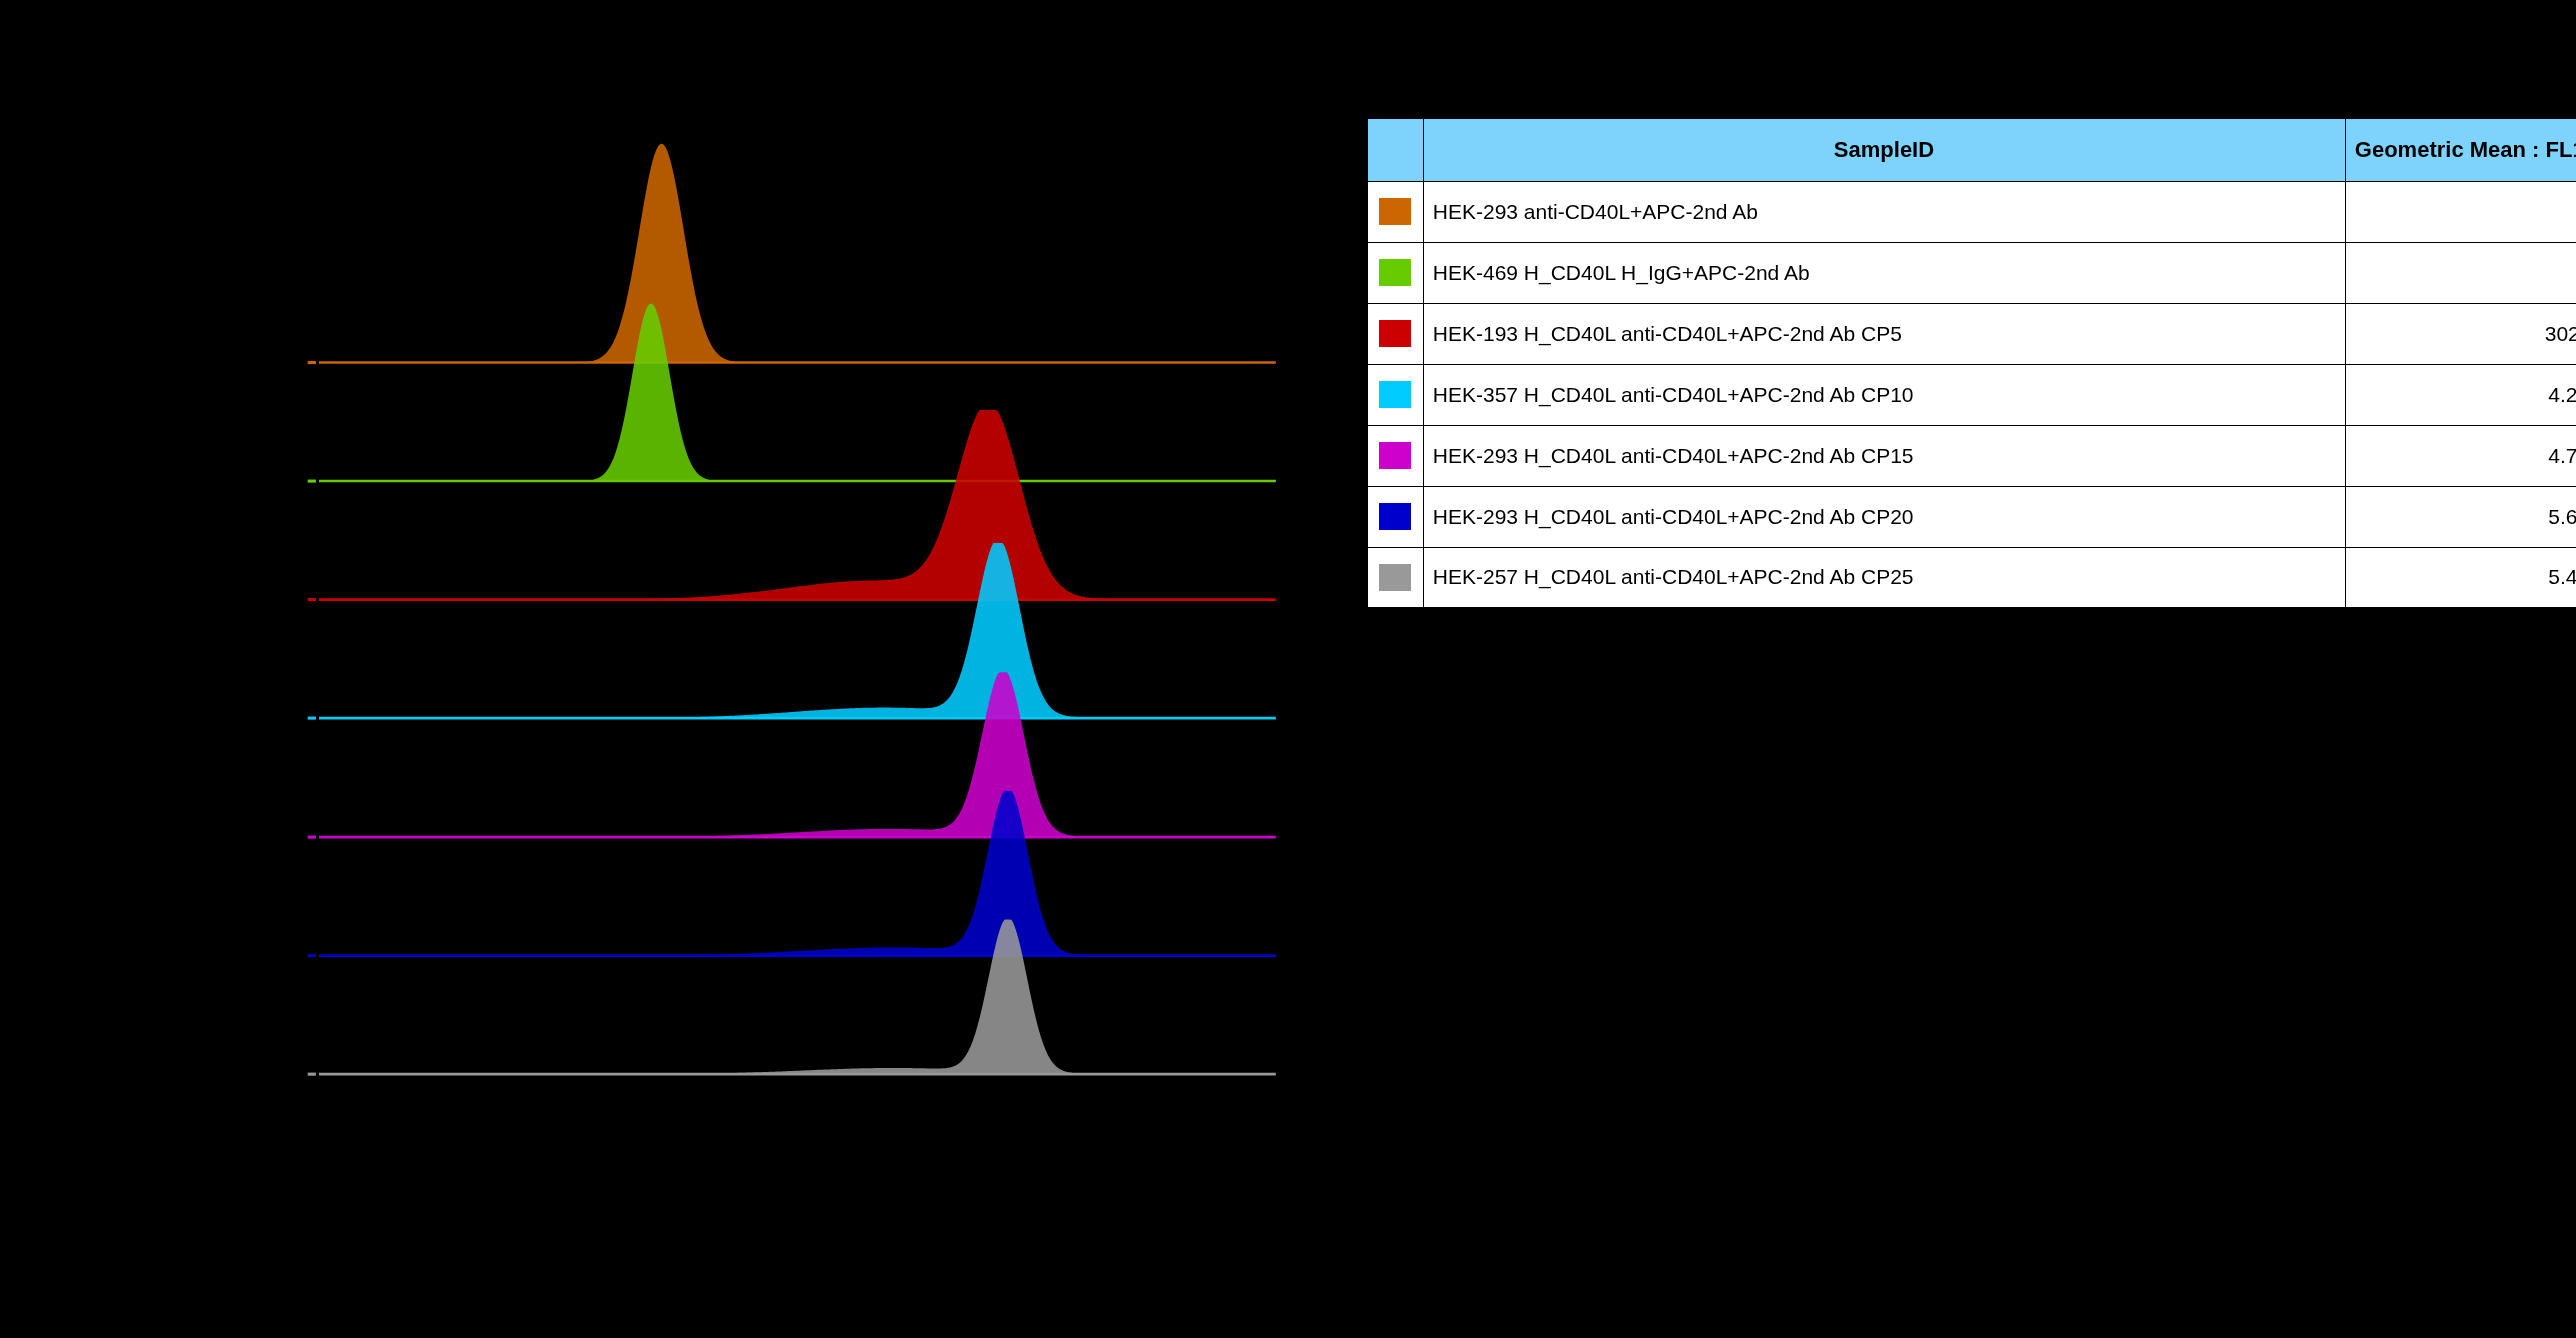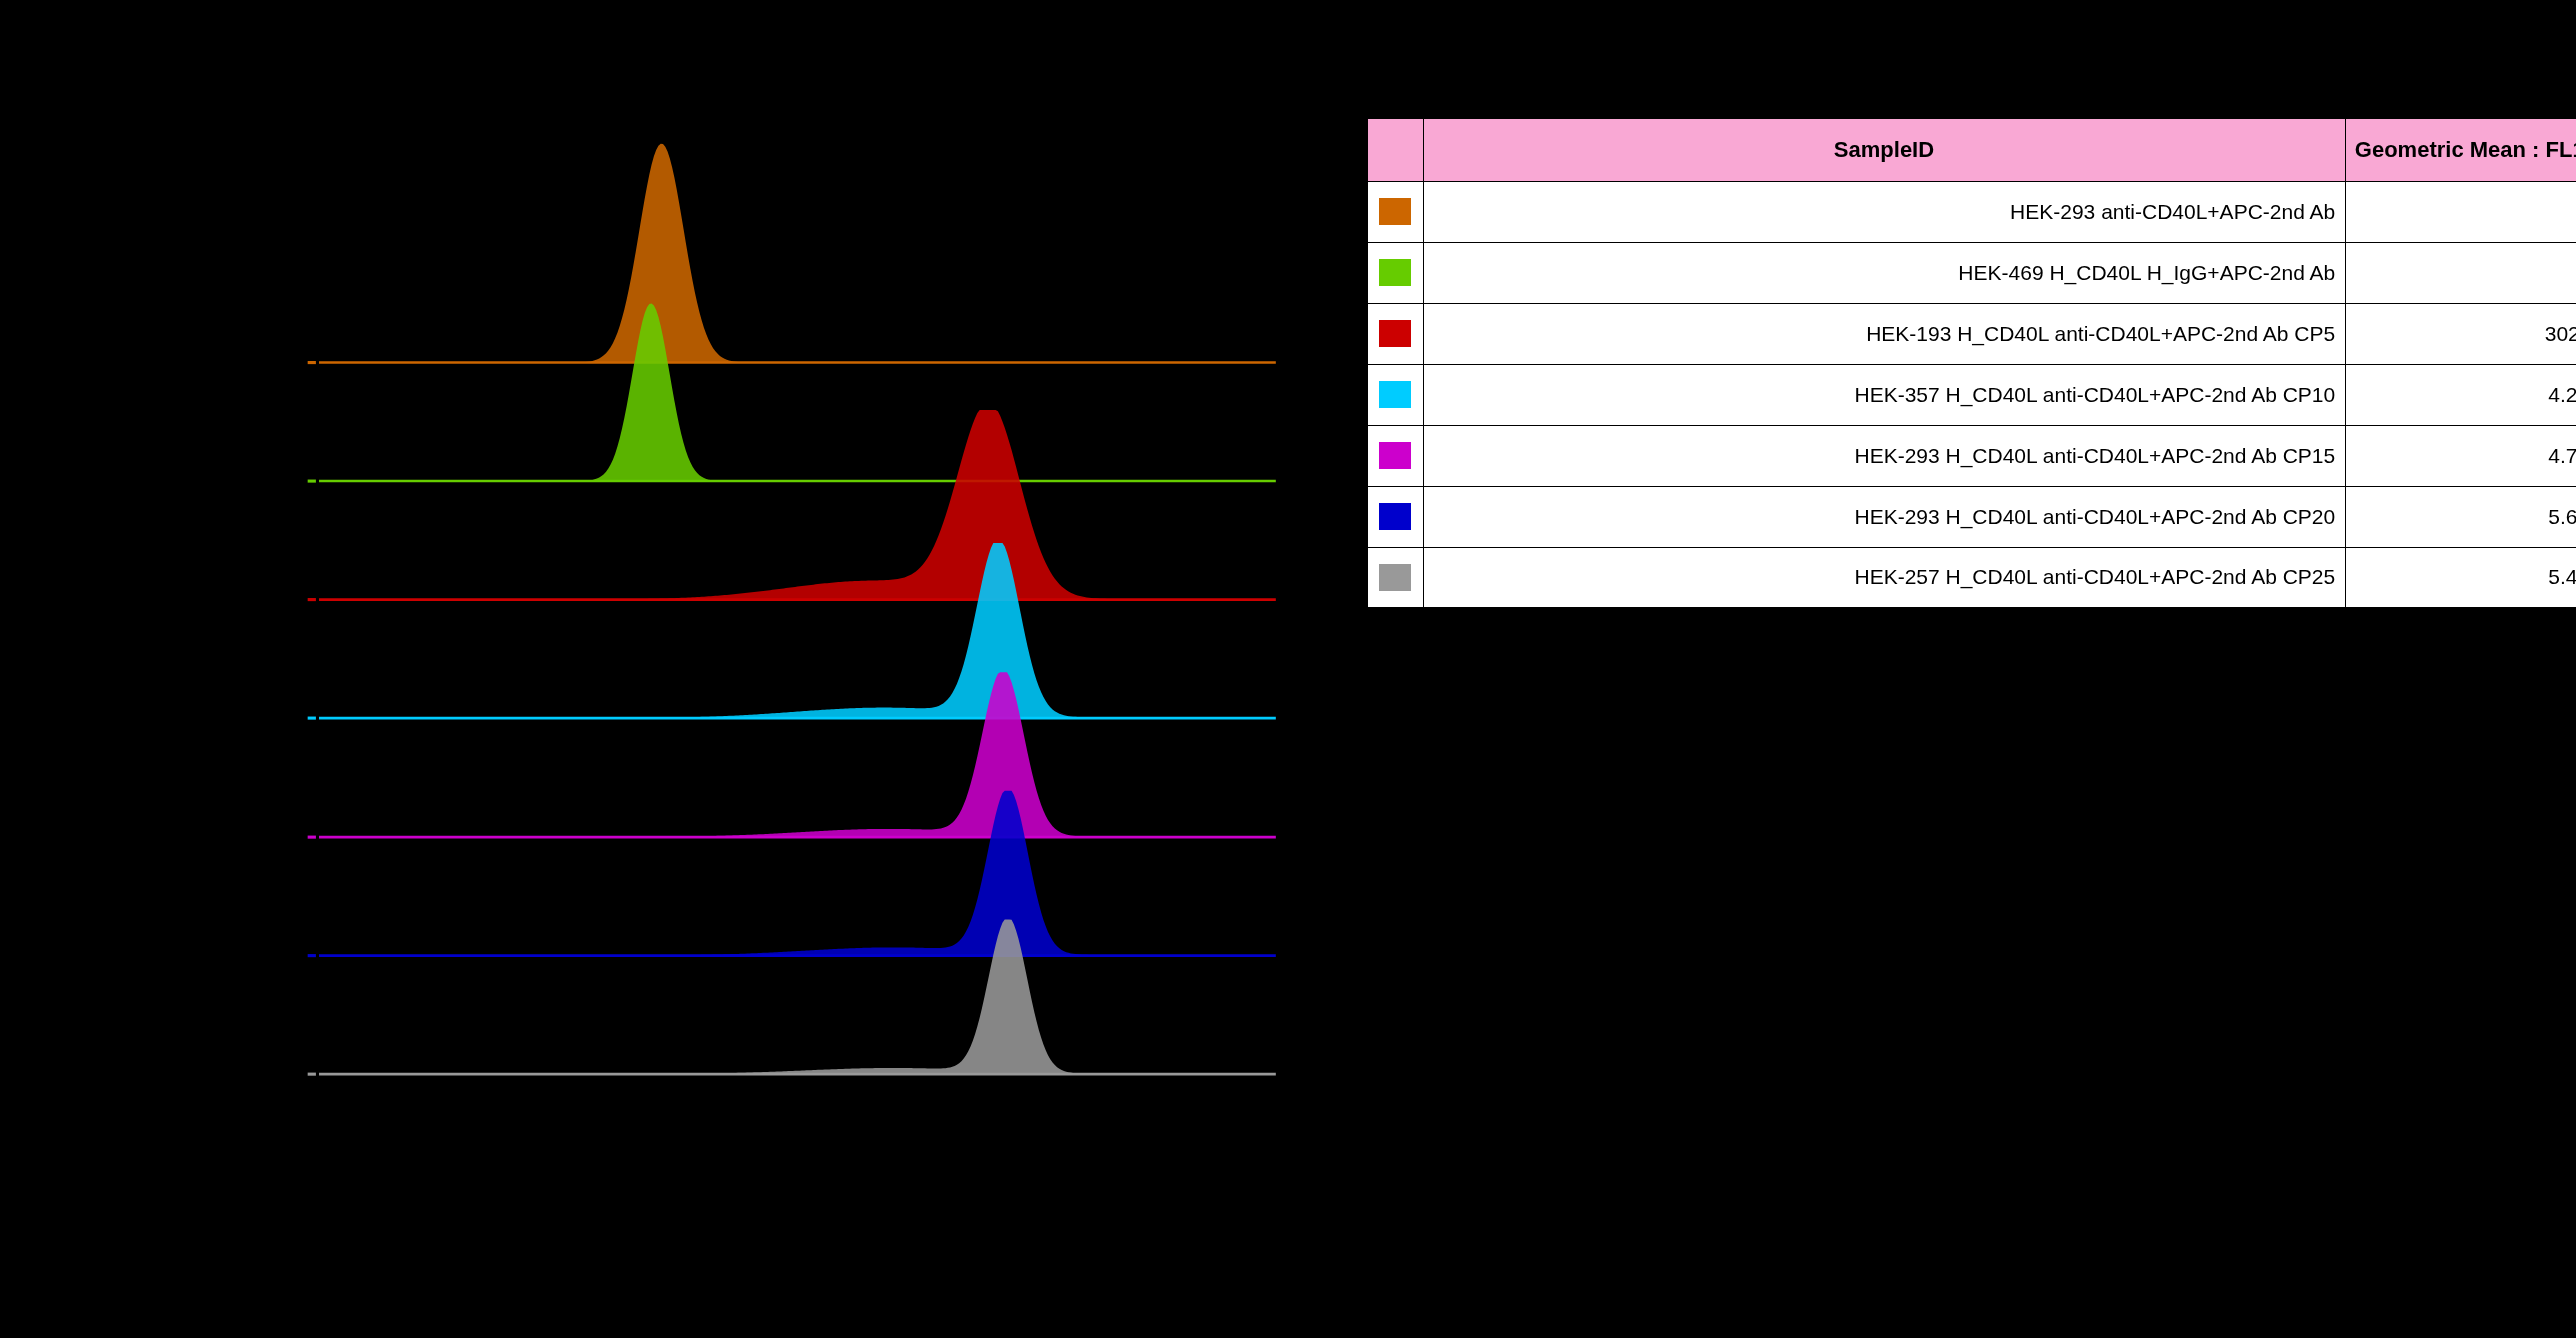--- a/index.html
+++ b/index.html
@@ -39,29 +39,29 @@
   }
   #stats-table th,#stats-table td{
     border:1.5px solid #000;
     padding:0 9.3px;
     height:61px;
     box-sizing:border-box;
     font-weight:normal;
     white-space:nowrap;
   }
   #stats-table thead th{
-    background:#f9a8d4;
+    background:#7dd3fc;
     font-weight:bold;
     text-align:center;
     height:63px;
     font-size:22px;
     margin-left:28px;
   }
   .col-swatch{width:56px;padding:0 !important;background:#fff;}
-  .col-sample{width:922px;text-align:right;}
+  .col-sample{width:922px;text-align:left;}
   .col-value{width:247px;text-align:right;padding-right:13.4px !important;}
   thead .col-swatch{background:#fff;border-bottom:1.5px solid #000;}
   .swatch{
     display:block;
     width:32px;height:27px;
     margin:0 auto;
   }
 </style>
 </head>
 <body>

